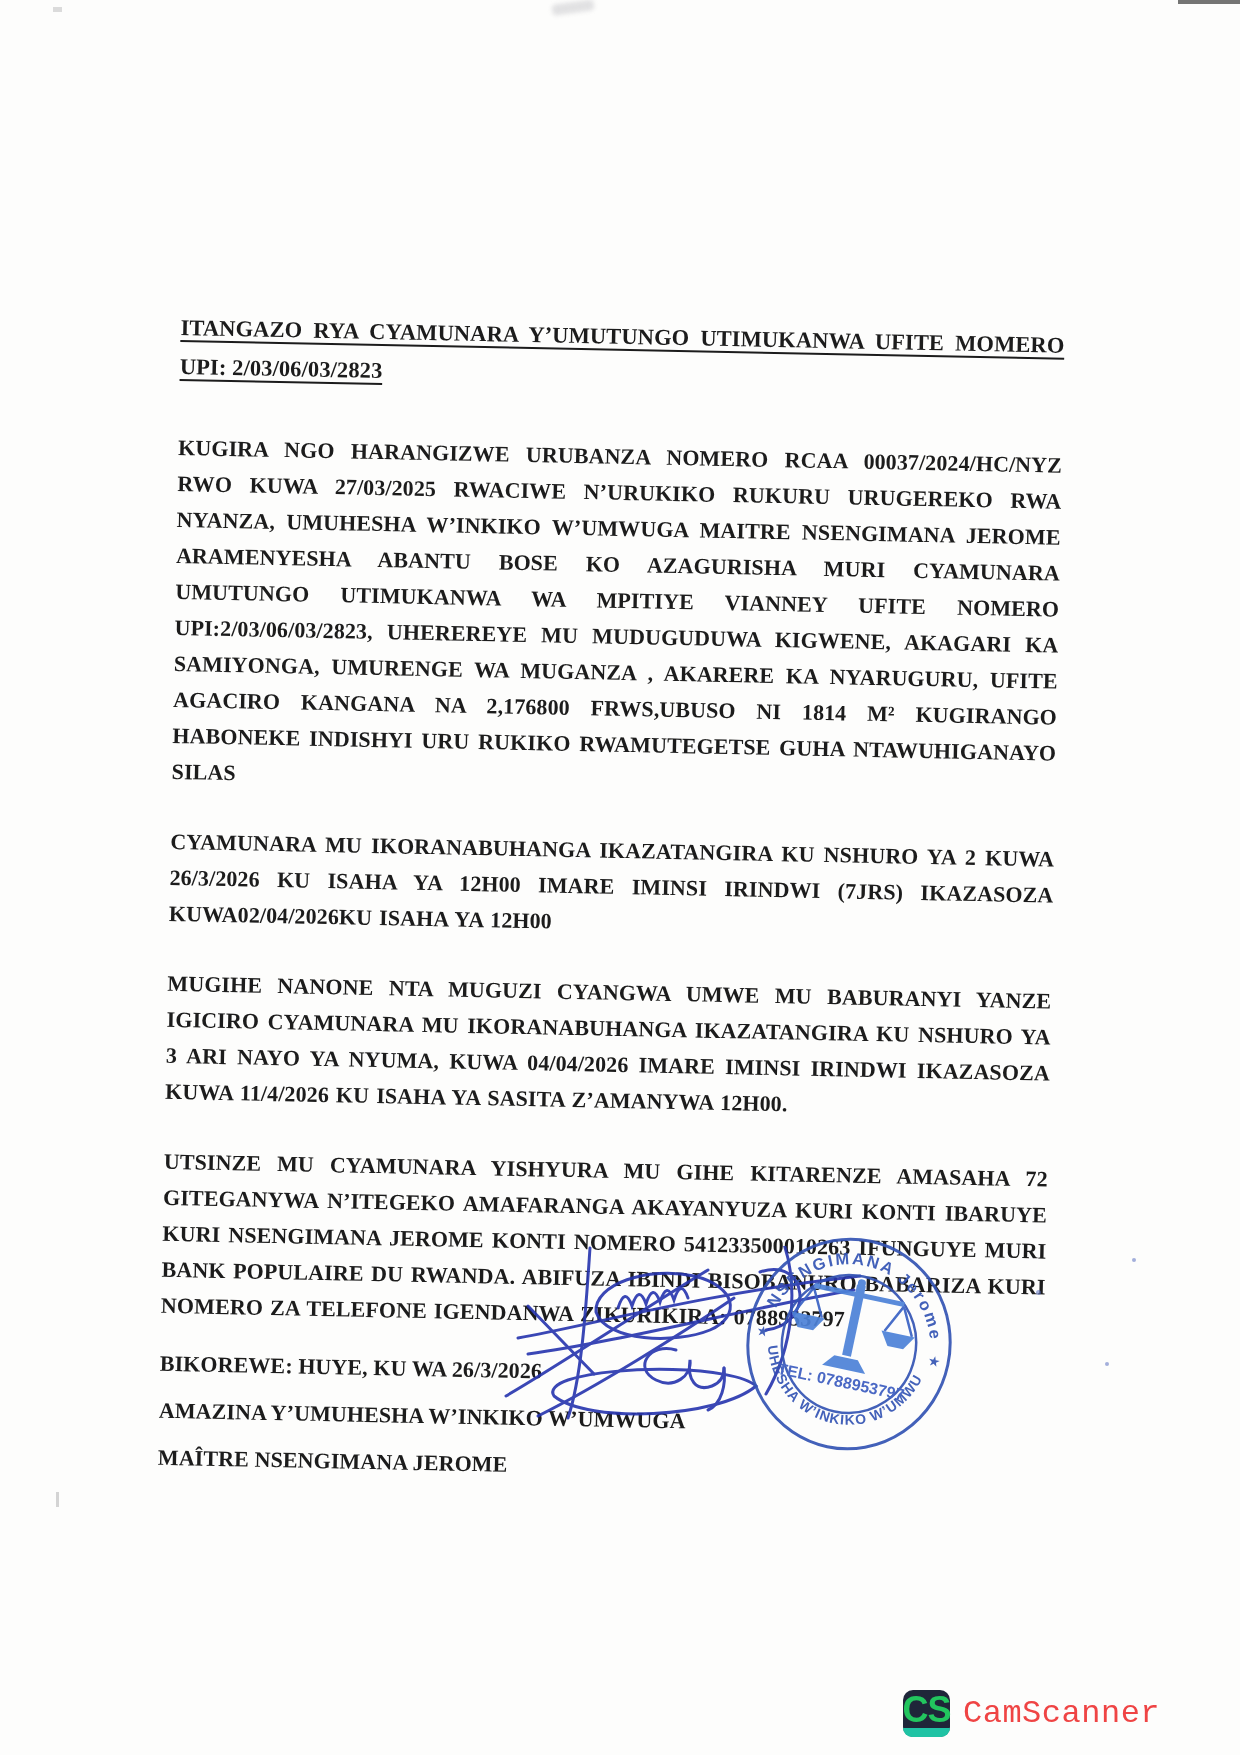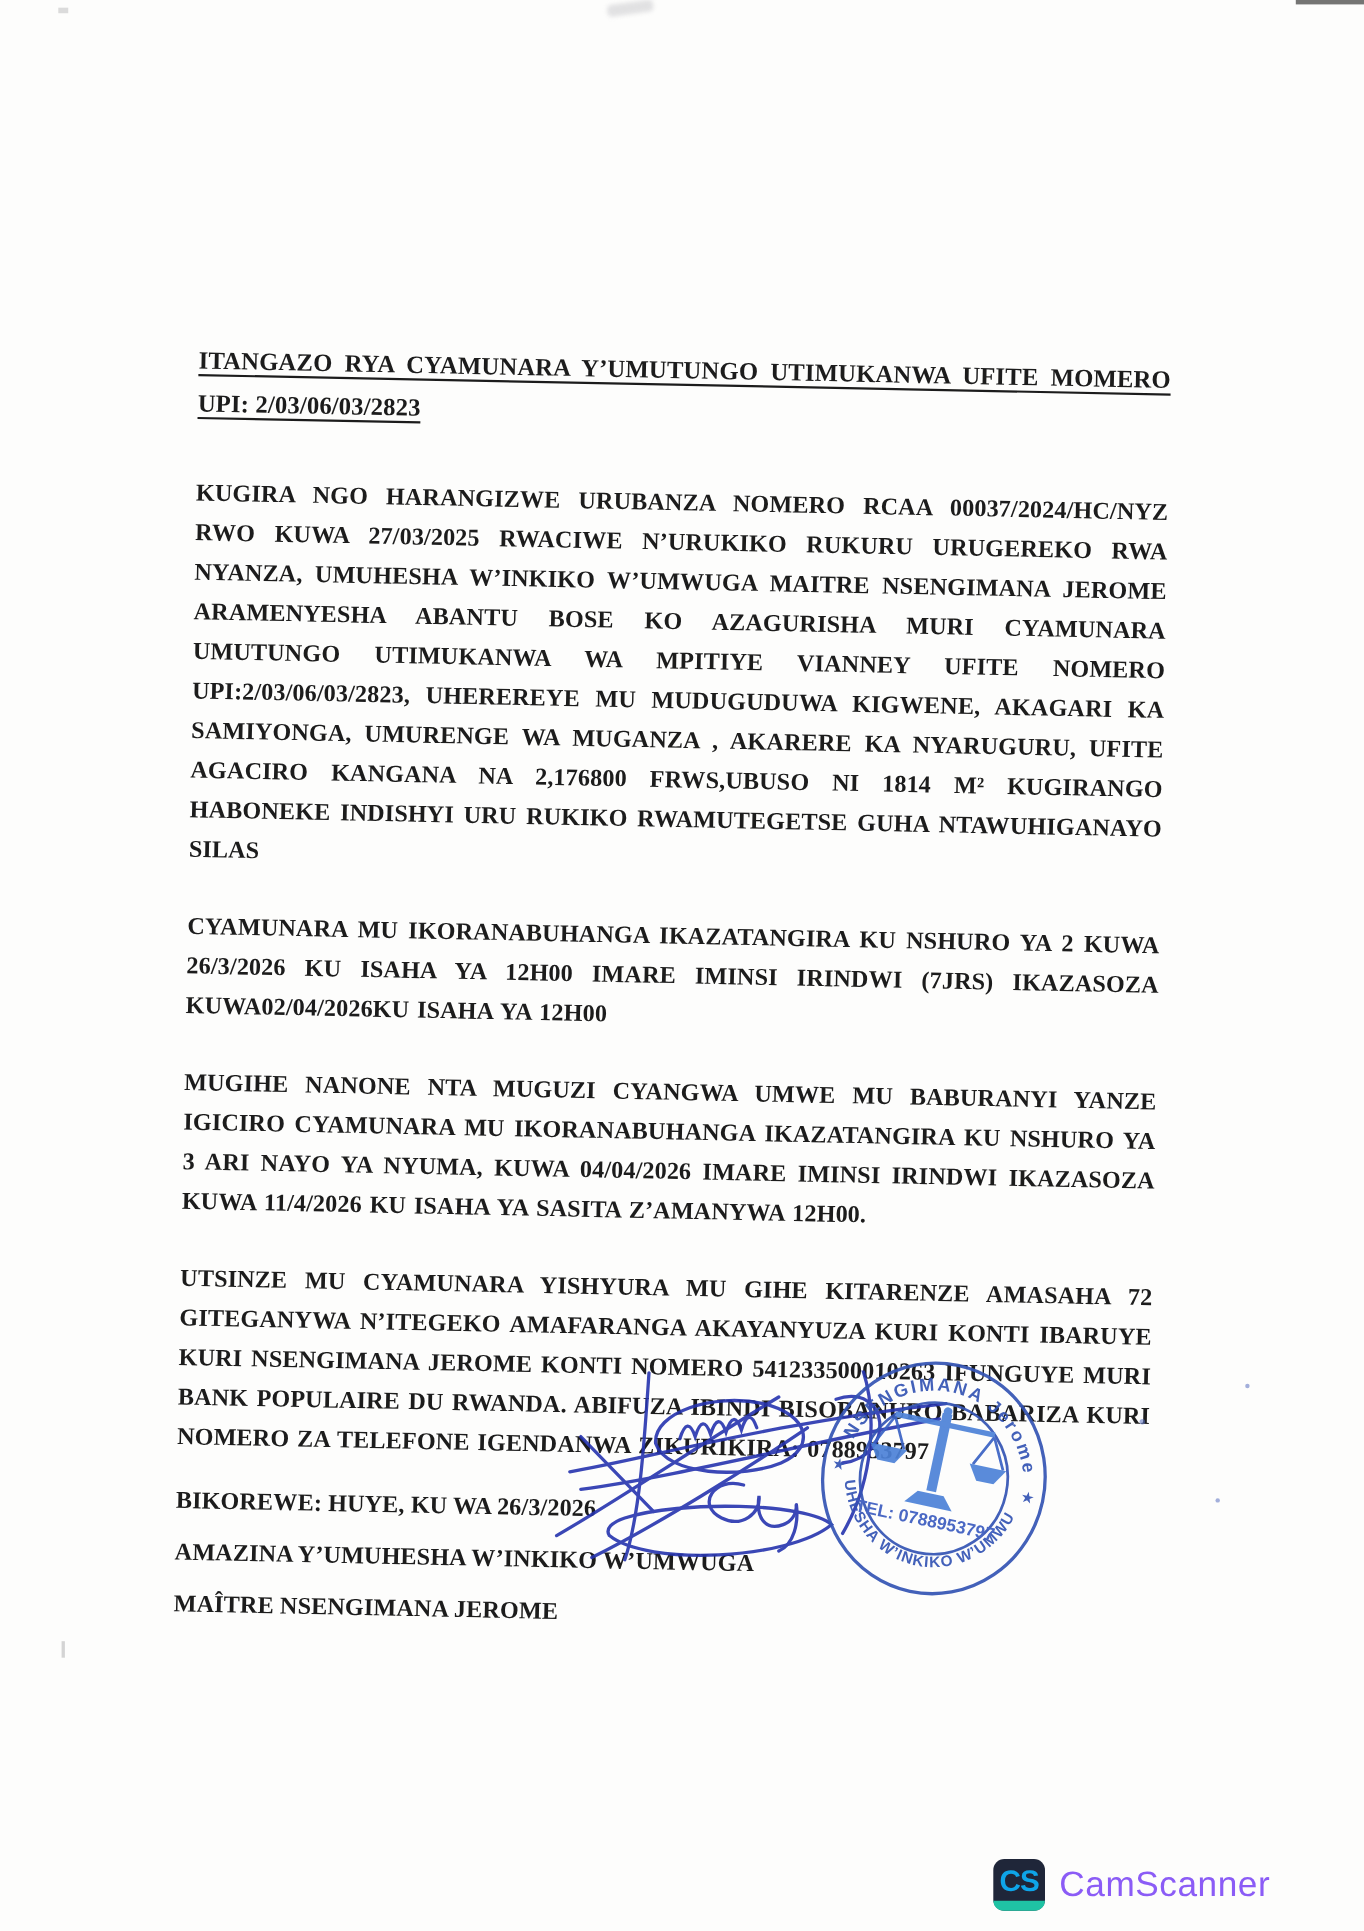--- a/index.html
+++ b/index.html
@@ -38,30 +38,30 @@
   .speck{position:absolute;background:#b9b9b9;}
   .smudge{position:absolute;background:#cfcfd2;filter:blur(2px);border-radius:4px;}
   .corner-line{position:absolute;background:#3a3a3a;}
   
   .cs-badge{position:absolute;left:903px;top:1690px;display:flex;align-items:center;gap:13px;}
   .cs-icon{
     width:47px;height:47px;background:#1f2639;border-radius:10px;position:relative;
     display:flex;align-items:center;justify-content:center;
   }
   .cs-icon span{
-    color:#0ea5e9;font-family:"Liberation Sans","DejaVu Sans",sans-serif;
-    font-weight:700;font-size:27px;letter-spacing:-1px;margin-bottom:7px;
+    color:#22c55e;font-family:"Liberation Sans","DejaVu Sans",sans-serif;
+    font-weight:700;font-size:36px;letter-spacing:-1px;margin-bottom:7px;
   }
   .cs-icon::after{
     content:"";position:absolute;left:0;right:0;bottom:0;height:9px;
     background:#1fc3a4;border-radius:0 0 10px 10px;
   }
   .cs-name{
-    font-family:Liberation Sans, sans-serif;
-    font-size:32px;color:#8b5cf6;letter-spacing:.5px;
+    font-family:Liberation Mono, monospace;
+    font-size:32px;color:#ef4444;letter-spacing:.5px;
   }
 </style>
 </head>
 <body>
 
 <div class="speck" style="left:53px;top:7px;width:9px;height:5px;opacity:.5;"></div>
 <div class="smudge" style="left:552px;top:2px;width:42px;height:11px;transform:rotate(-8deg);opacity:.6;"></div>
 <div class="corner-line" style="left:1178px;top:0;width:62px;height:4px;opacity:.7;"></div>
 <div class="speck" style="left:56px;top:1492px;width:3px;height:15px;opacity:.6;"></div>
 

